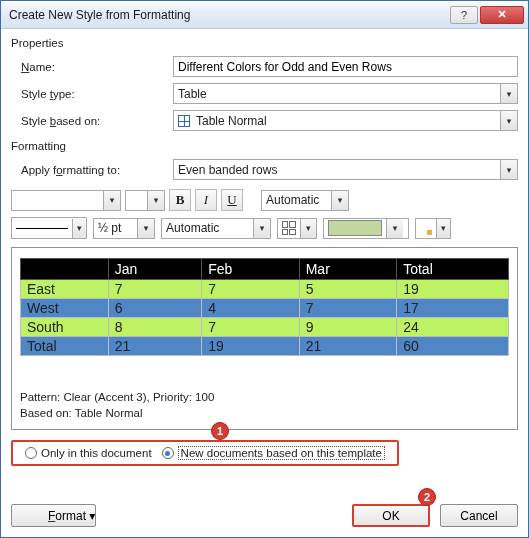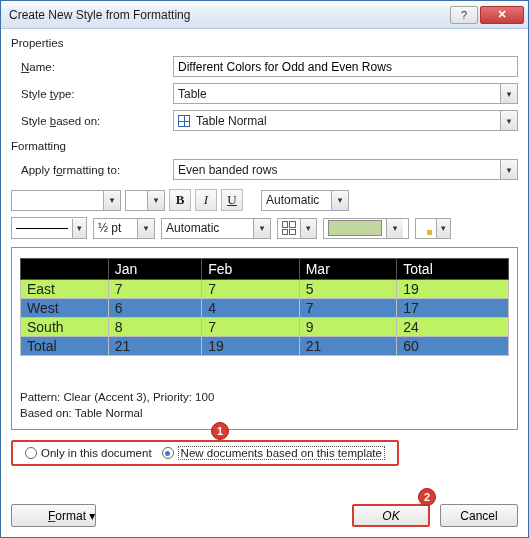--- a/index.html
+++ b/index.html
@@ -46,21 +46,21 @@
   .radio-opt { display:flex; align-items:center; gap:4px; font-size:11.5px; }
   .radio { width:12px;height:12px;border:1px solid #666;border-radius:50%; display:flex;align-items:center;justify-content:center;}
   .radio.sel::after{content:"";width:5px;height:5px;border-radius:50%;background:#3a7bd5;}
   .opt-inner { border:1px dotted #555; padding:0 2px; }
   .callout { width:18px;height:18px;border-radius:50%;background:#d63c2f;color:#fff;display:flex;align-items:center;justify-content:center;font-size:11px;font-weight:bold;border:1px solid #a22;}
   .callout.c1{ position:relative; left:200px; top:10px; margin-top:-18px; }
   .buttons { display:flex; justify-content:flex-end; align-items:center; gap:10px; padding: 8px 10px 10px 10px; }
   .win-btn { height:23px; min-width:78px; border:1px solid #8a8a8a; background:linear-gradient(#fafafa,#e5e5e5); font-size:12px; display:flex; align-items:center; justify-content:center; border-radius:2px; cursor:pointer;}
   .win-btn.format { min-width:70px;padding-left:36px; }
   .ok-wrap { position:relative; display:flex; align-items:center; }
-  .ok-wrap .win-btn { border:2px solid #d63c2f;font-style:italic; }
+  .ok-wrap .win-btn { border:2px solid #d63c2f; }
   .ok-wrap .callout { position:absolute; top:-16px; right:-6px; }
 </style>
 </head>
 <body>
 
 <div class="window">
 
   <div class="titlebar">
     <span class="title">Create New Style from Formatting</span>
     <div class="tbtn">?</div>

